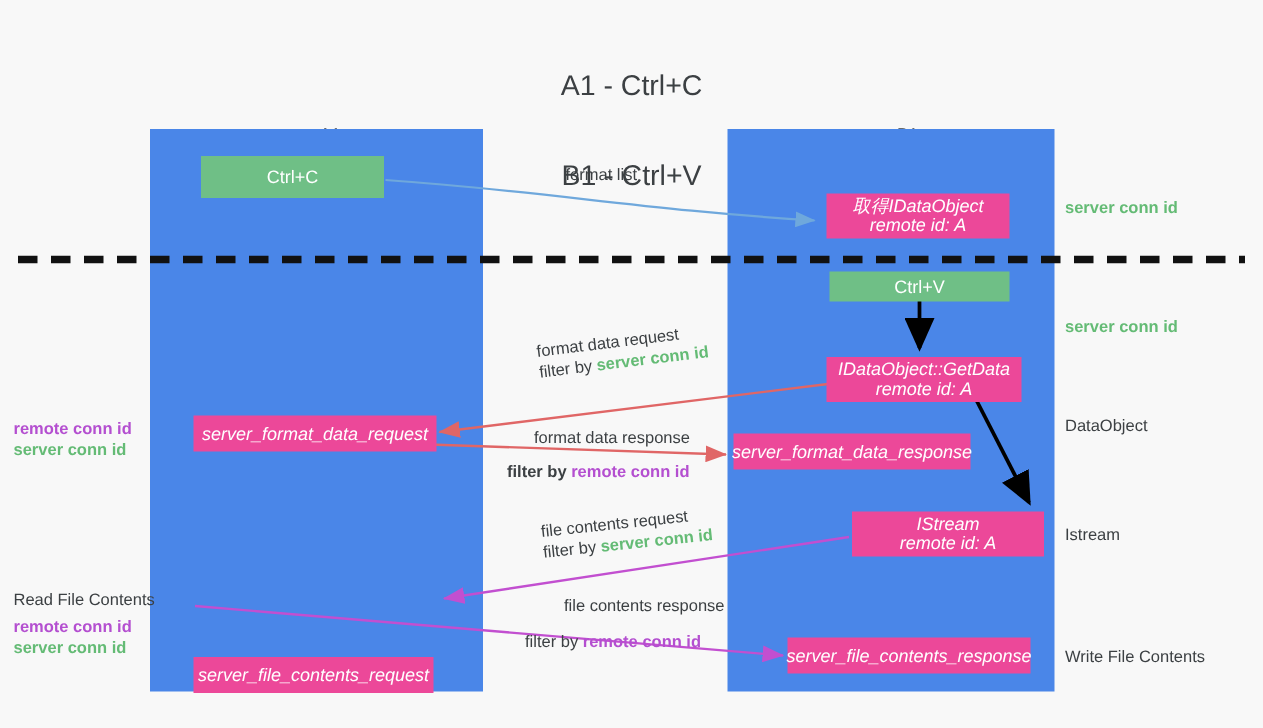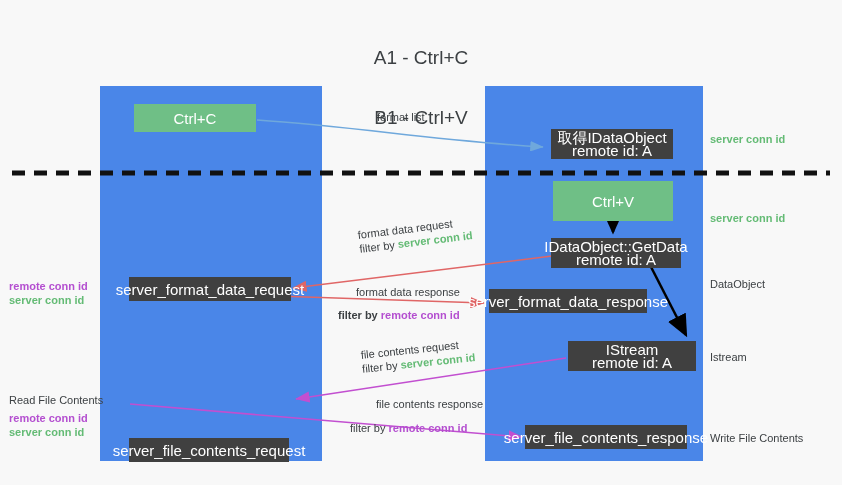--- a/index.html
+++ b/index.html
@@ -50,27 +50,27 @@
   }
 
   
   .box {
     box-sizing: border-box;
     display: flex;
     flex-direction: column;
     align-items: center;
     justify-content: center;
     color: #ffffff;
-    font-size: 15px;
+    font-size: 12px;
     line-height: 13px;
     text-align: center;
     white-space: pre;
   }
   .box.green { background: #76c893; background: #6fbf86; }
-  .box.orange { background: #404040; }
+  .box.orange { background: #ec4899; font-style: italic; }
 
   
   .lbl {
     font-size: 11px;
     color: #3c4043;
     white-space: pre;
     line-height: 14px;
   }
   .lbl.green-txt { color: #64bb75; font-weight: bold; }
   .lbl.magenta-txt { color: #b44fd0; font-weight: bold; }
@@ -139,21 +139,21 @@
 
   <div class="abs box green" style="left:134px; top:104px; width:122px; height:28px;">
     <div>Ctrl+C</div>
   </div>
 
   <div class="abs box orange" style="left:551px; top:129px; width:122px; height:30px;">
     <div>取得IDataObject</div>
     <div>remote id: A</div>
   </div>
 
-  <div class="abs box green" style="left:553px; top:181px; width:120px; height:40px;align-items:center;">
+  <div class="abs box green" style="left:553px; top:181px; width:120px; height:20px;align-items:center;">
     <div>Ctrl+V</div>
   </div>
 
   <div class="abs box orange" style="left:551px; top:238px; width:130px; height:30px;">
     <div>IDataObject::GetData</div>
     <div>remote id: A</div>
   </div>
 
   <div class="abs box orange" style="left:129px; top:277px; width:162px; height:24px;">
     <div>server_format_data_request</div>

